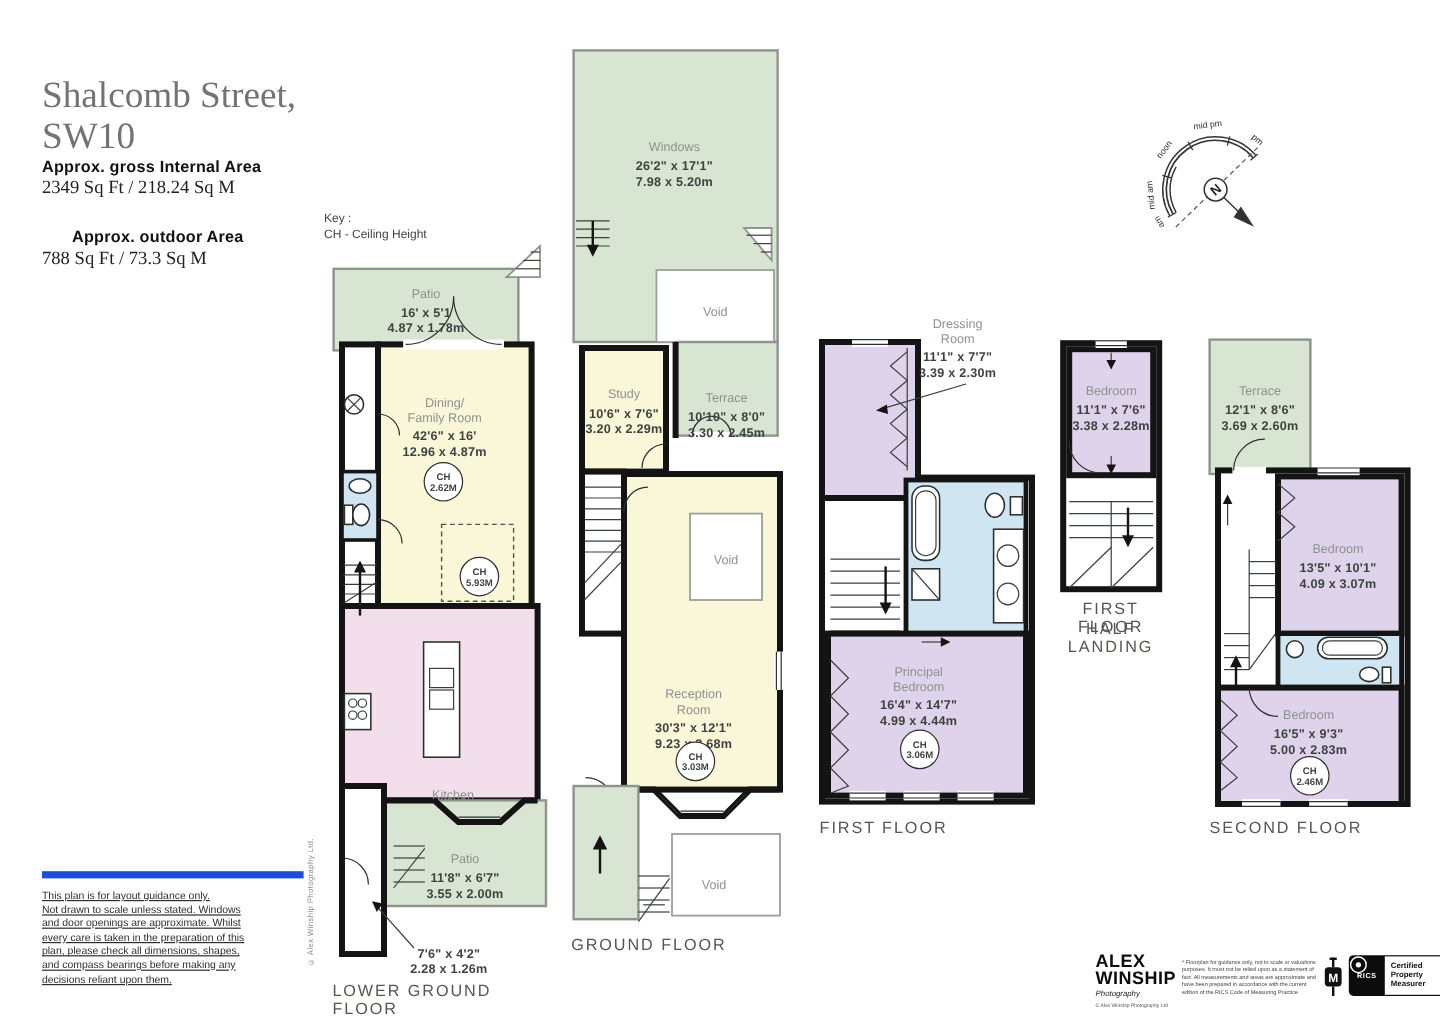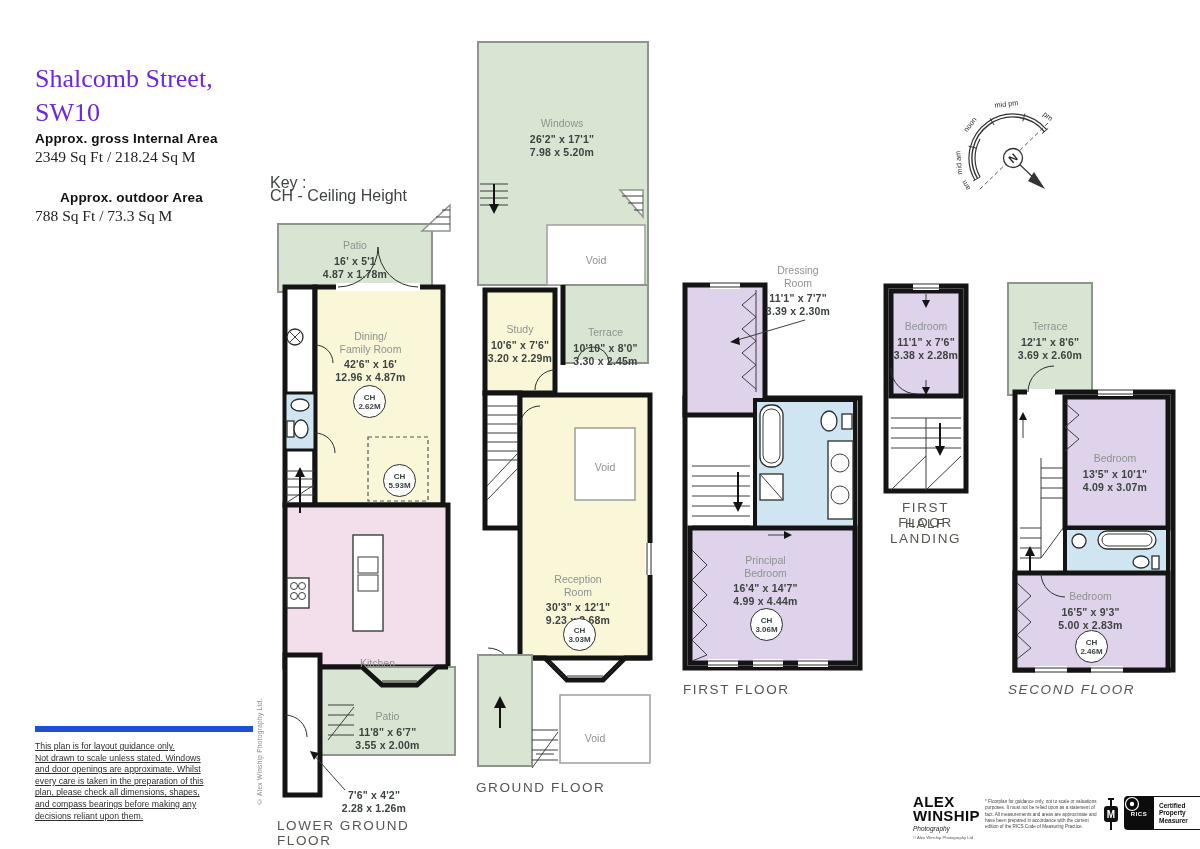--- a/index.html
+++ b/index.html
@@ -1,23 +1,23 @@
 <!DOCTYPE html>
 <html><head>
 <meta charset="utf-8">
 <style>
   html,body{margin:0;padding:0;background:#fff;}
   .page{position:relative;width:1200px;height:849px;background:#ffffff;overflow:hidden;
         font-family:"Liberation Sans",sans-serif;}
   .abs{position:absolute;}
   
-  .title{font-family:"Liberation Serif",serif;font-size:26px;line-height:34px;color:#6d28d9;white-space:pre-line;}
+  .title{font-family:"Liberation Serif",serif;font-size:31px;line-height:34px;color:#737373;white-space:pre-line;}
   .area-label{font-size:13.5px;font-weight:bold;color:#111;letter-spacing:.2px;}
   .area-value{font-family:"Liberation Serif",serif;font-size:15.5px;color:#222;margin-top:2px;}
-  .key{font-size:16px;color:#3f4442;line-height:13px;}
+  .key{font-size:10px;color:#3f4442;line-height:13px;}
   
   .rlabel{position:absolute;text-align:center;}
   .rname{font-size:10.5px;color:#8d938f;line-height:12.5px;white-space:pre-line;margin-bottom:3px;}
   .rdim{font-size:10.5px;font-weight:600;color:#3c4340;line-height:13px;letter-spacing:.2px;}
   .voidlab{position:absolute;text-align:center;font-size:10.5px;color:#8d938f;}
   .ch{position:absolute;width:31px;height:31px;background:#fff;border:1.4px solid #2b2f2d;border-radius:50%;
       display:flex;flex-direction:column;align-items:center;justify-content:center;
       font-size:8px;font-weight:600;color:#3c4340;line-height:9px;}
   .floor-label{position:absolute;font-size:13.5px;letter-spacing:1.6px;color:#53574f;}
   
@@ -443,21 +443,21 @@
     </div>
     <div class="rlabel" style="left:25px;top:312px;width:125px;">
       <div class="rname">Bedroom</div>
       <div class="rdim">16'5" x 9'3"</div>
       <div class="rdim">5.00 x 2.83m</div>
     </div>
     <div class="ch" style="left:72px;top:352px;">
       <div>CH</div>
       <div>2.46M</div>
     </div>
-    <div class="floor-label" style="left:5px;top:404px;font-style:italic;">SECOND FLOOR</div>
+    <div class="floor-label" style="left:5px;top:404px;">SECOND FLOOR</div>
   </div>
 
   <div class="abs disclaimer" style="left:35px;top:726px;width:218px;">This plan is for layout guidance only.
 Not drawn to scale unless stated. Windows
 and door openings are approximate. Whilst
 every care is taken in the preparation of this
 plan, please check all dimensions, shapes,
 and compass bearings before making any
 decisions reliant upon them.</div>
 

